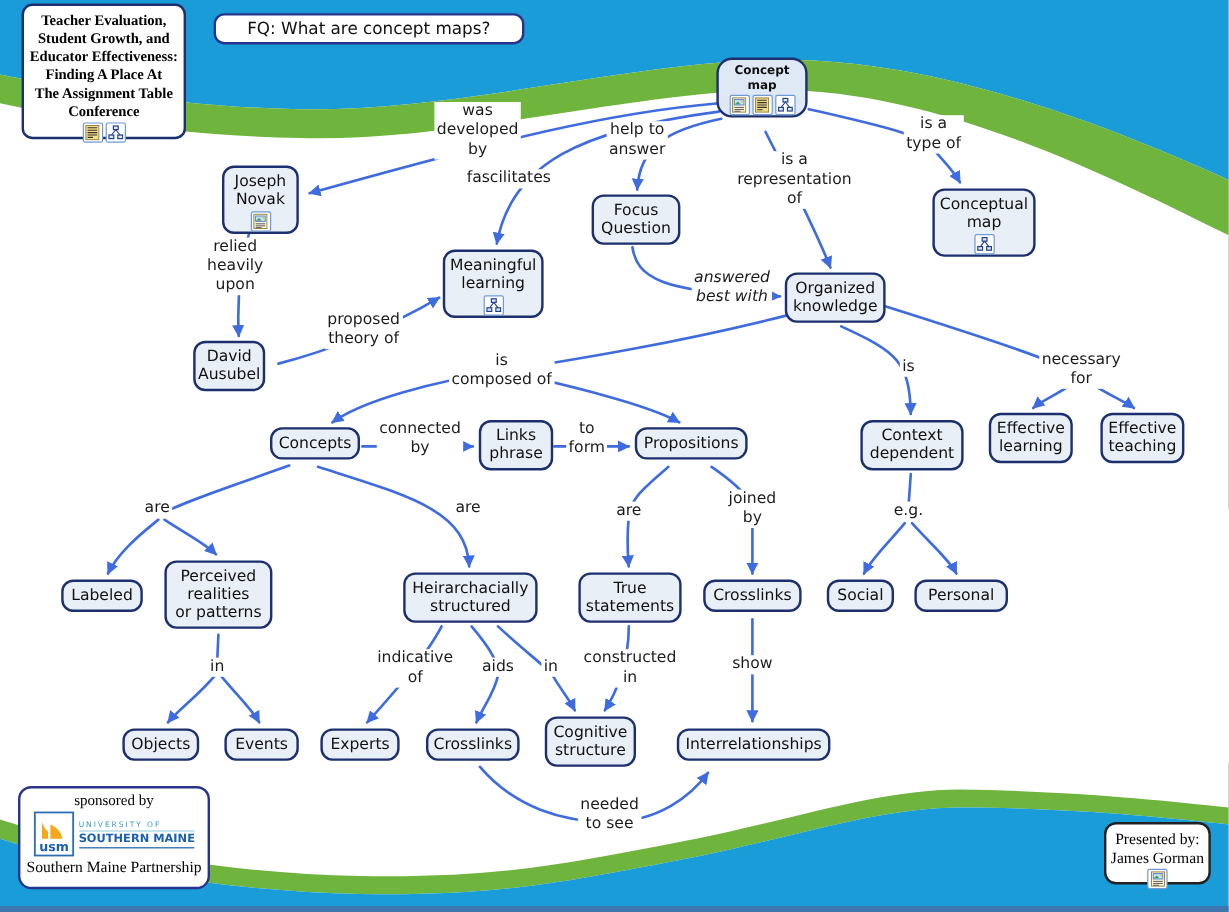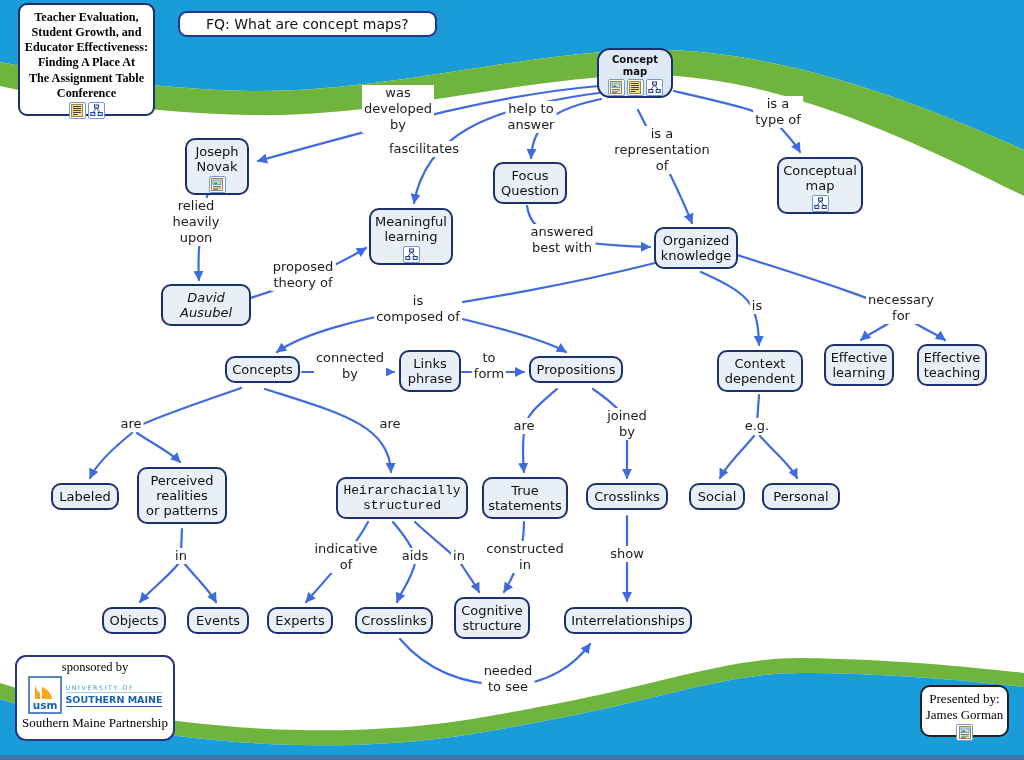--- a/index.html
+++ b/index.html
@@ -248,21 +248,21 @@
             <rect x="8.2" y="8.5" width="4" height="3" fill="#dce9f8" stroke="#23408f"></rect>
             <path d="M6.5,4 L3,8.5 M6.5,4 L10,8.5" stroke="#23408f" stroke-width="0.9" fill="none"></path>
           </svg>
         </span>
       </div>
     </div>
     <div class="node" style="left: 654px; top: 227px; width: 84px;">
       <div class="node-label">Organized
 knowledge</div>
     </div>
-    <div class="node" style="left: 161px; top: 284px; width: 90px; font-style: italic;">
+    <div class="node" style="left: 161px; top: 284px; width: 60px;">
       <div class="node-label">David
 Ausubel</div>
     </div>
     <div class="node" style="left: 225px; top: 356px; width: 75px;">
       <div class="node-label">Concepts</div>
     </div>
     <div class="node" style="left: 399px; top: 350px; width: 62px;">
       <div class="node-label">Links
 phrase</div>
     </div>
@@ -282,21 +282,21 @@
 teaching</div>
     </div>
     <div class="node" style="left: 51px; top: 483px; width: 68px;">
       <div class="node-label">Labeled</div>
     </div>
     <div class="node" style="left: 137px; top: 467px; width: 90px;">
       <div class="node-label">Perceived
 realities
 or patterns</div>
     </div>
-    <div class="node" style="left: 336px; top: 477px; width: 132px; font-family: Liberation Mono, monospace;">
+    <div class="node" style="left: 336px; top: 477px; width: 112px;">
       <div class="node-label">Heirarchacially
 structured</div>
     </div>
     <div class="node" style="left: 482px; top: 477px; width: 86px;">
       <div class="node-label">True
 statements</div>
     </div>
     <div class="node" style="left: 586px; top: 483px; width: 82px;">
       <div class="node-label">Crosslinks</div>
     </div>
@@ -334,21 +334,21 @@
     <div class="link-label" style="left: 662px; top: 126px;">is a
 representation
 of</div>
     <div class="link-label" style="left: 778px; top: 96px;">is a
 type of</div>
     <div class="link-label" style="left: 196px; top: 198px;">relied
 heavily
 upon</div>
     <div class="link-label" style="left: 303px; top: 259px;">proposed
 theory of</div>
-    <div class="link-label" style="left: 562px; top: 224px;">answered
+    <div class="link-label" style="left: 610px; top: 224px; font-style: italic;">answered
 best with</div>
     <div class="link-label" style="left: 418px; top: 293px;">is
 composed of</div>
     <div class="link-label" style="left: 757px; top: 298px;">is</div>
     <div class="link-label" style="left: 901px; top: 292px;">necessary
 for</div>
     <div class="link-label" style="left: 350px; top: 350px;">connected
 by</div>
     <div class="link-label" style="left: 489px; top: 350px;">to
 form</div>

